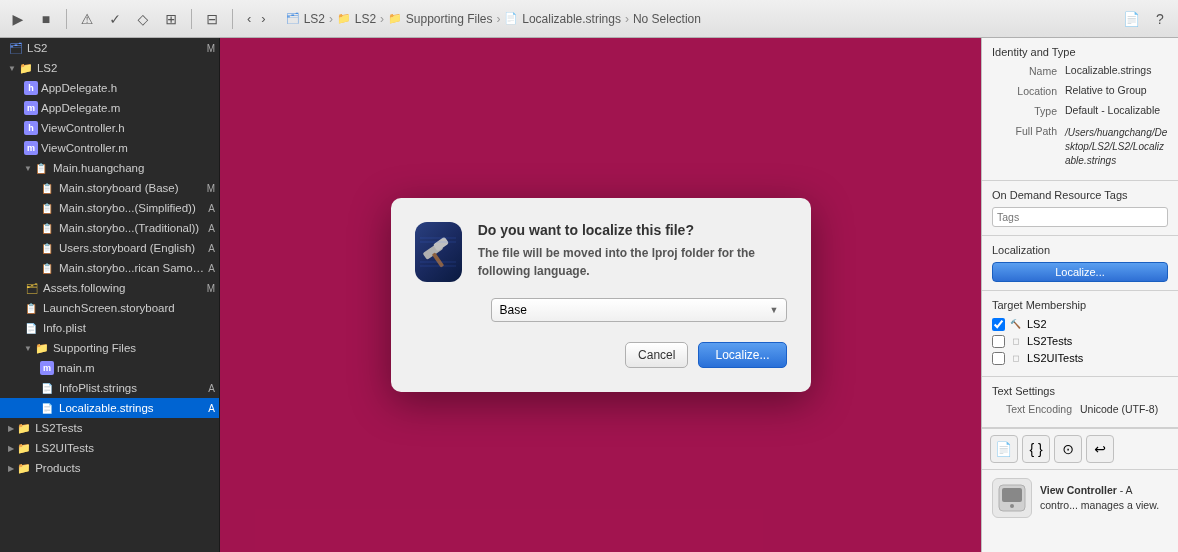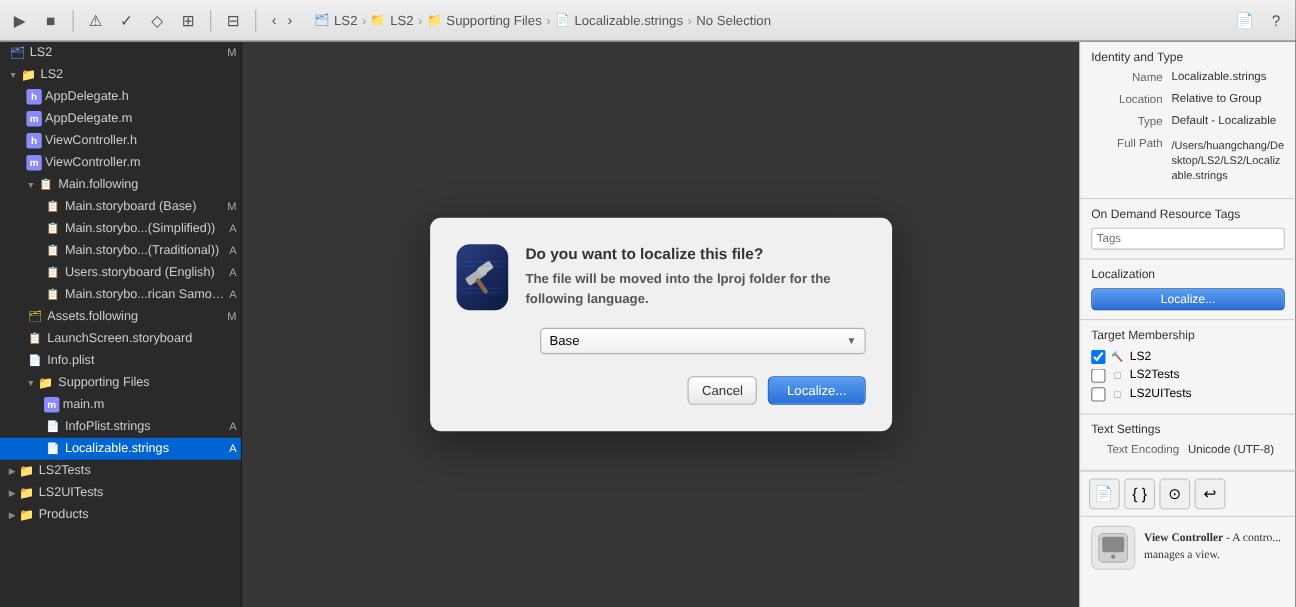--- a/index.html
+++ b/index.html
@@ -53,40 +53,40 @@
     .sidebar-row .badge { font-size: 10px; color: #aaa; margin-left: 4px; }
     .icon-h { color: #8a8aff; }
     .icon-m { color: #8a8aff; }
     .icon-storyboard { color: #4eb0ff; }
     .icon-folder { color: #e8c040; }
     .icon-project { color: #6699ff; }
 
     
     .content-area {
       flex: 1;
-      background: #404040;
+      background: #be185d;
       position: relative;
       overflow: hidden;
     }
 
     
     .right-panel {
       width: 197px;
       background: #f5f5f5;
       border-left: 1px solid #c0c0c0;
       overflow-y: auto;
       flex-shrink: 0;
       font-size: 11px;
     }
     .rp-section { border-bottom: 1px solid #d0d0d0; padding: 8px 10px; }
     .rp-section-title { font-size: 11px; font-weight: 400; color: #333; margin-bottom: 6px; }
     .rp-row { display: flex; align-items: flex-start; margin-bottom: 4px; min-height: 16px; }
     .rp-label { color: #666; width: 65px; flex-shrink: 0; text-align: right; margin-right: 8px; font-size: 10.5px; padding-top: 1px; }
     .rp-value { color: #333; font-size: 10.5px; flex: 1; word-break: break-all; }
-    .rp-full-path { font-size: 10px; color: #333; margin-top: 2px; line-height: 1.4; }
+    .rp-full-path { font-size: 10px; color: #333; margin-top: 2px; line-height: 1.4; font-style: italic; }
 
     
     .tags-input { border: 1px solid #c0c0c0; border-radius: 3px; padding: 2px 4px; min-height: 20px; background: white; color: #aaa; font-size: 10.5px; width: 100%; }
 
     
     .localize-btn {
       background: linear-gradient(to bottom, #5a9ff0, #2e6fd4);
       color: white;
       border: 1px solid #1a5fc0;
       border-radius: 4px;
@@ -108,21 +108,21 @@
     .ts-label { color: #666; font-size: 10.5px; width: 80px; flex-shrink: 0; text-align: right; margin-right: 8px; }
     .ts-value { font-size: 10.5px; color: #333; }
 
     
     .rp-bottom-icons { display: flex; gap: 4px; padding: 6px 8px; border-top: 1px solid #d0d0d0; }
     .rp-bottom-icon { width: 28px; height: 28px; border: 1px solid #c0c0c0; border-radius: 4px; background: #f0f0f0; display: flex; align-items: center; justify-content: center; font-size: 14px; cursor: pointer; }
 
     
     .vc-thumbnail { display: flex; align-items: center; gap: 8px; padding: 8px 10px; border-top: 1px solid #d0d0d0; }
     .vc-icon { width: 40px; height: 40px; background: #e8e8e8; border: 1px solid #ccc; border-radius: 6px; display: flex; align-items: center; justify-content: center; flex-shrink: 0; }
-    .vc-text { font-size: 10.5px; color: #333; line-height: 1.4; font-family: Liberation Serif, serif; }
+    .vc-text { font-size: 10.5px; color: #333; line-height: 1.4; }
     .vc-text strong { font-weight: 600; }
 
     
     .modal-overlay {
       position: absolute;
       top: 0; left: 0; right: 0; bottom: 0;
       background: rgba(0,0,0,0.15);
       display: flex;
       align-items: center;
       justify-content: center;
@@ -289,21 +289,21 @@
     <div class="sidebar-row">
       <span class="indent" style="width:20px"></span>
       <span class="row-icon" style="font-size:9px; background:#8a8aff; color:white; border-radius:2px; width:14px; height:14px; font-weight:bold; display:flex;align-items:center;justify-content:center;">m</span>
       <span class="row-label">ViewController.m</span>
     </div>
 
     <div class="sidebar-row">
       <span class="indent" style="width:20px"></span>
       <span class="collapse-arrow">▼</span>
       <span class="row-icon icon-storyboard" style="font-size:10px;">📋</span>
-      <span class="row-label">Main.following</span>
+      <span class="row-label">Main.huangchang</span>
     </div>
 
     <div class="sidebar-row">
       <span class="indent" style="width:36px"></span>
       <span class="row-icon" style="font-size:10px;">📋</span>
       <span class="row-label">Main.storyboard (Base)</span>
       <span class="badge">M</span>
     </div>
 
     <div class="sidebar-row">

